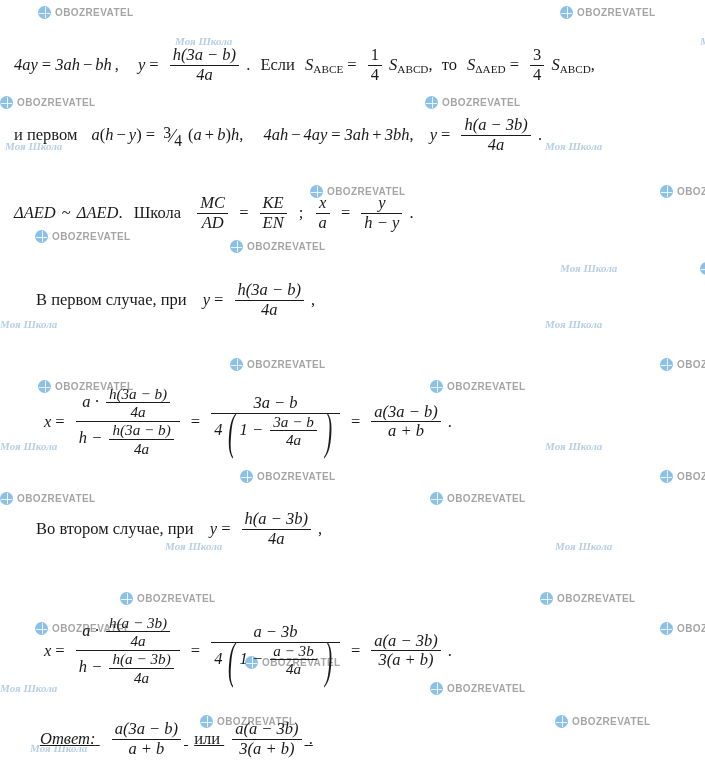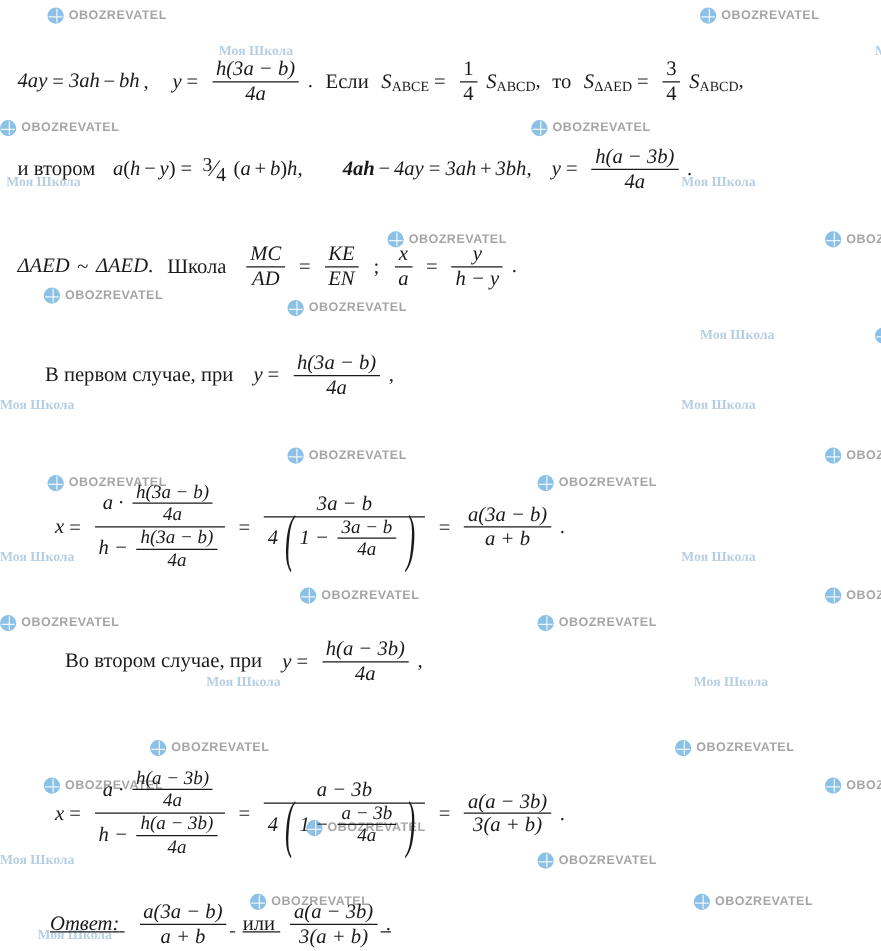--- a/index.html
+++ b/index.html
@@ -59,20 +59,21 @@
     height: 1px;
     background: rgba(255,255,255,0.85);
   }
   .wm .txt {
     font-size: 10px;
     letter-spacing: 0.4px;
     color: #5b5b5b;
   }
   .wm.moya {
     font-family: "Liberation Serif", serif;
+    font-style: italic;
     font-weight: bold;
     font-size: 11px;
     color: #6f9fc8;
     opacity: 0.5;
   }
 
   
   #content {
     position: relative;
     z-index: 10;
@@ -290,25 +291,25 @@
     <span class="it" style="margin-left:6px;">S<sub>ABCE</sub></span><span class="eq">=</span>
     <span class="frac"><span class="num up">1</span><span class="den up">4</span></span>
     <span class="it">S<sub>ABCD</sub></span><span>,</span>
     <span class="txtru" style="margin-left:5px;">то</span>
     <span class="it" style="margin-left:6px;">S<sub>ΔAED</sub></span><span class="eq">=</span>
     <span class="frac"><span class="num up">3</span><span class="den up">4</span></span>
     <span class="it">S<sub>ABCD</sub></span><span>,</span>
   </div>
 
   <div class="line" style="left:14px; top:118px;">
-    <span class="txtru">и втором</span>
+    <span class="txtru">и первом</span>
     <span class="it" style="margin-left:10px;">a</span><span class="up">(</span><span class="it">h</span><span class="op">−</span><span class="it">y</span><span class="up">)</span><span class="eq">=</span>
     <span class="sfrac"><span class="n">3</span><span class="sl">⁄</span><span class="d">4</span></span>
     <span class="up" style="margin-left:2px;">(</span><span class="it">a</span><span class="op">+</span><span class="it">b</span><span class="up">)</span><span class="it">h</span><span>,</span>
-    <span class="it" style="margin-left:28px;font-weight:bold;">4ah</span><span class="op">−</span><span class="it">4ay</span><span class="eq">=</span><span class="it">3ah</span><span class="op">+</span><span class="it">3bh</span><span>,</span>
+    <span class="it" style="margin-left:16px;">4ah</span><span class="op">−</span><span class="it">4ay</span><span class="eq">=</span><span class="it">3ah</span><span class="op">+</span><span class="it">3bh</span><span>,</span>
     <span class="it" style="margin-left:12px;">y</span><span class="eq">=</span>
     <span class="frac"><span class="num it">h(a − 3b)</span><span class="den it">4a</span></span>
     <span>.</span>
   </div>
 
   <div class="line" style="left:14px; top:196px;">
     <span class="it">ΔAED</span><span class="op" style="margin:0 6px;">~</span><span class="it">ΔAED</span><span>.</span>
     <span class="txtru" style="margin-left:7px;">Школа</span>
     <span class="frac" style="margin-left:12px;"><span class="num it">MC</span><span class="den it">AD</span></span>
     <span class="eq">=</span>
@@ -336,21 +337,21 @@
     <span class="eq">=</span>
     <span class="frac">
       <span class="num it">3a − b</span>
       <span class="den it">4<span class="bigpar">(</span>1 − <span class="frac small"><span class="num it">3a − b</span><span class="den it">4a</span></span><span class="bigpar">)</span></span>
     </span>
     <span class="eq">=</span>
     <span class="frac"><span class="num it">a(3a − b)</span><span class="den it">a + b</span></span>
     <span>.</span>
   </div>
 
-  <div class="line" style="left:52px; top:512px;">
+  <div class="line" style="left:36px; top:512px;">
     <span class="txtru">Во втором случае, при</span>
     <span class="it" style="margin-left:12px;">y</span><span class="eq">=</span>
     <span class="frac"><span class="num it">h(a − 3b)</span><span class="den it">4a</span></span>
     <span>,</span>
   </div>
 
   <div class="line" style="left:44px; top:617px;">
     <span class="it">x</span><span class="eq">=</span>
     <span class="frac">
       <span class="num it"><span style="font-style:italic;">a</span> · <span class="frac small"><span class="num it">h(a − 3b)</span><span class="den it">4a</span></span></span>

